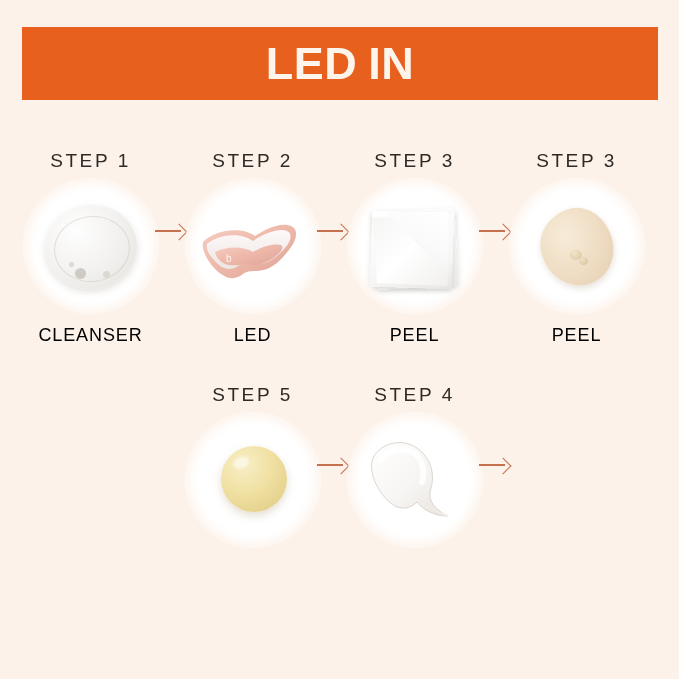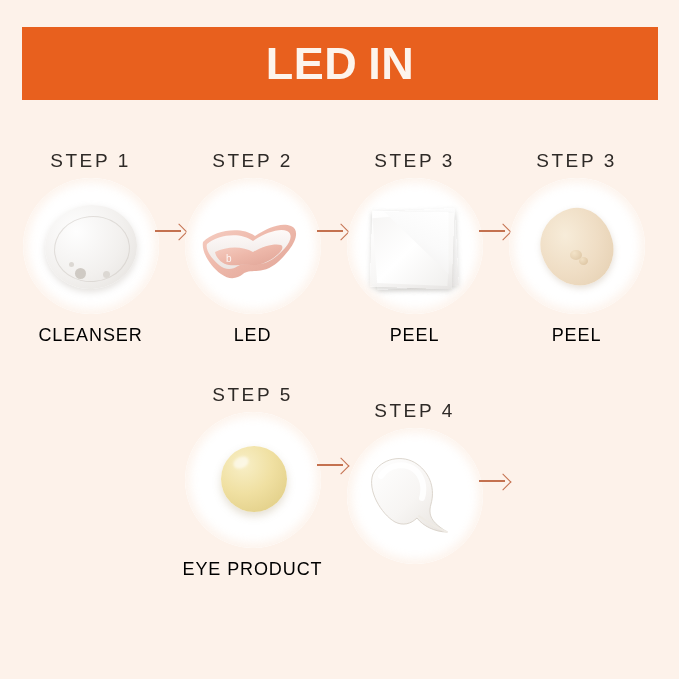--- a/index.html
+++ b/index.html
@@ -323,21 +323,20 @@
 <div class="step-row" id="row-2">
 
   <div class="step-cell">
     <div class="step-number">STEP 5</div>
     <div class="step-circle">
       <div class="art art-eye">
         <div class="ball"></div>
         <div class="shine"></div>
       </div>
     </div>
-    <div class="step-label">EYE PRODUCT</div>
     <div class="arrow">
       <div class="shaft"></div>
         <div class="head"></div>
     </div>
   </div>
 
   <div class="step-cell">
     <div class="step-number">STEP 4</div>
     <div class="step-circle">
       <div class="art art-moist">

